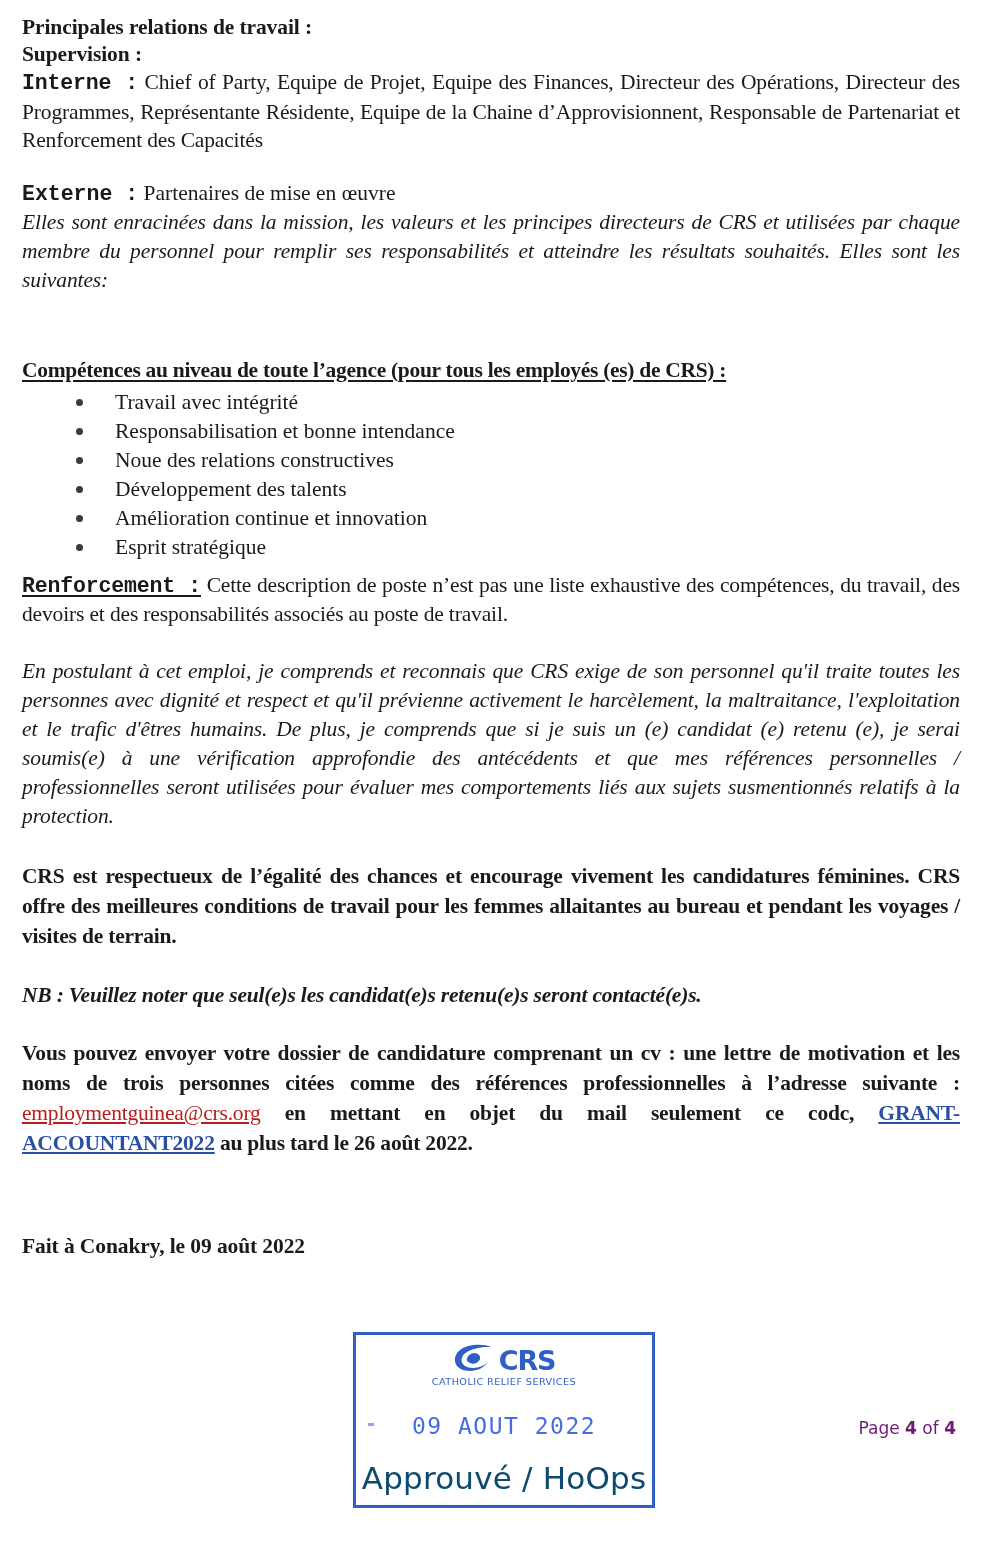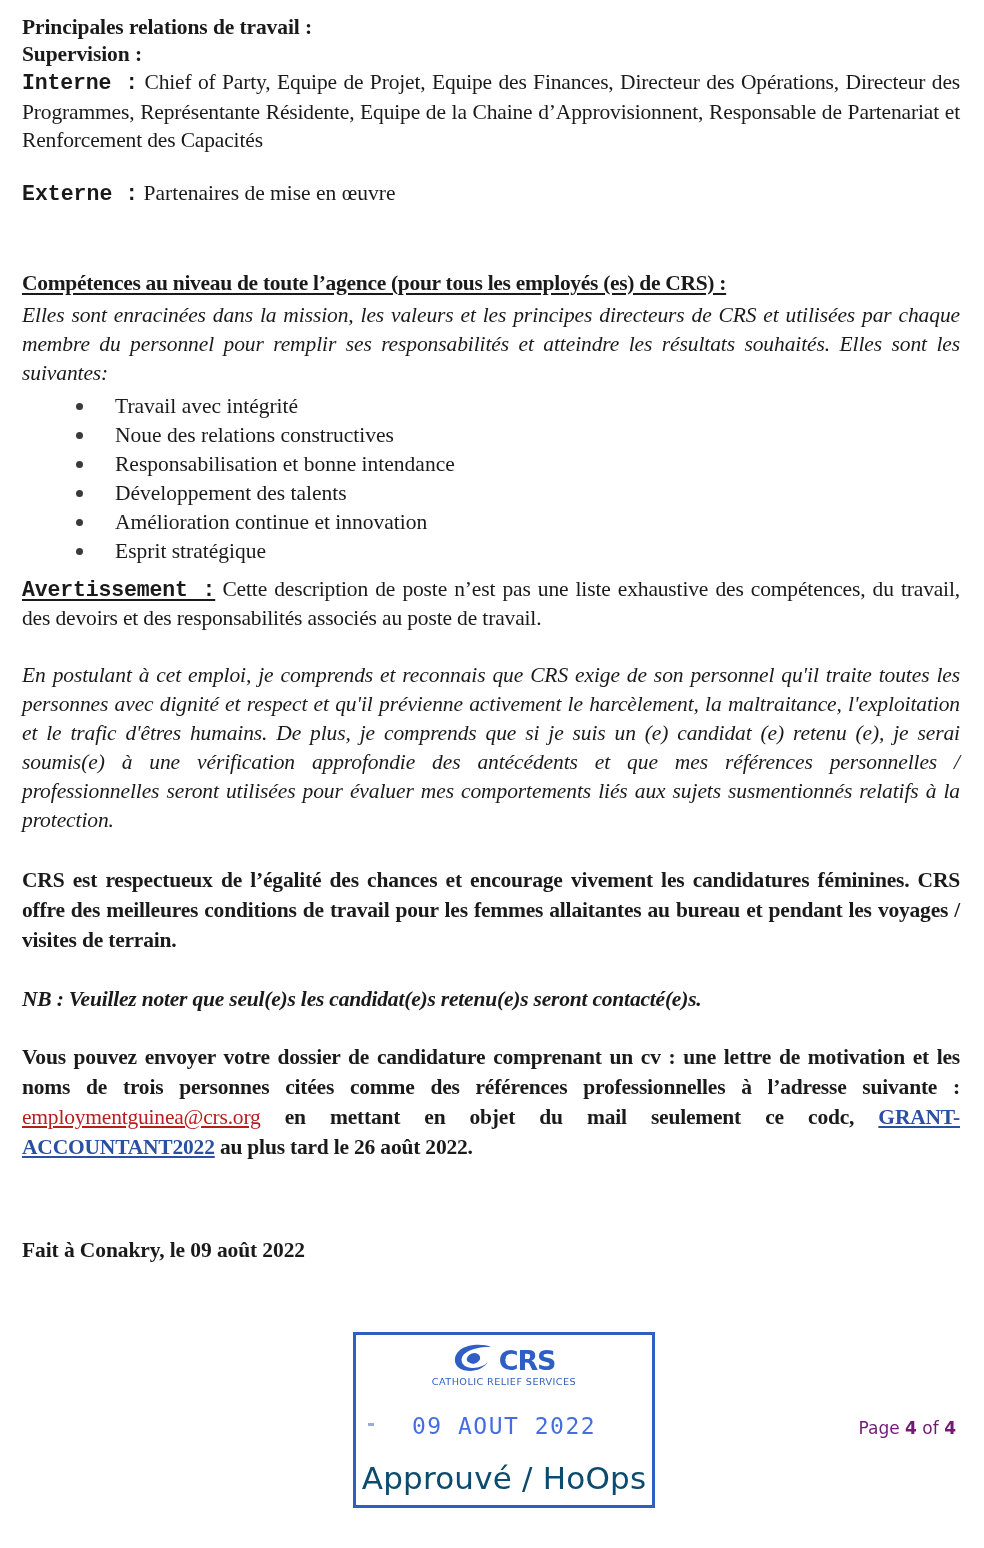--- a/index.html
+++ b/index.html
@@ -260,53 +260,53 @@
   <p class="block line-tight" id="supervision-heading">Supervision :</p>
 
   <p class="block" id="interne-para">
     <span class="lead-bold">Interne :</span><span> Chief of Party, Equipe de Projet, Equipe des Finances, Directeur des Opérations, Directeur des Programmes, Représentante Résidente, Equipe de la Chaine d’Approvisionnent, Responsable de Partenariat et Renforcement des Capacités</span>
   </p>
 
   <p class="block" id="externe-para">
     <span class="lead-bold">Externe :</span><span> Partenaires de mise en œuvre</span>
   </p>
 
+  <p class="block ital" id="competences-intro">Elles sont enracinées dans la mission, les valeurs et les principes directeurs de CRS et utilisées par chaque membre du personnel pour remplir ses responsabilités et atteindre les résultats souhaités. Elles sont les suivantes:</p>
+
   <p class="block underline-head" id="competences-heading">Compétences au niveau de toute l’agence (pour tous les employés (es) de CRS) :</p>
 
-  <p class="block ital" id="competences-intro">Elles sont enracinées dans la mission, les valeurs et les principes directeurs de CRS et utilisées par chaque membre du personnel pour remplir ses responsabilités et atteindre les résultats souhaités. Elles sont les suivantes:</p>
-
   <ul class="bullets">
     <li>
       <span class="bullet-dot"></span>
       <span>Travail avec intégrité</span>
     </li>
     <li>
       <span class="bullet-dot"></span>
+      <span>Responsabilisation et bonne intendance</span>
+    </li>
+    <li>
+      <span class="bullet-dot"></span>
       <span>Noue des relations constructives</span>
     </li>
     <li>
       <span class="bullet-dot"></span>
-      <span>Responsabilisation et bonne intendance</span>
-    </li>
-    <li>
-      <span class="bullet-dot"></span>
       <span>Développement des talents</span>
     </li>
     <li>
       <span class="bullet-dot"></span>
       <span>Amélioration continue et innovation</span>
     </li>
     <li>
       <span class="bullet-dot"></span>
       <span>Esprit stratégique</span>
     </li>
   </ul>
 
   <p class="block para" id="avertissement-para">
-    <span class="lead-bold u">Avertissement :</span><span> Cette description de poste n’est pas une liste exhaustive des compétences, du travail, des devoirs et des responsabilités associés au poste de travail.</span>
+    <span class="lead-bold u">Renforcement :</span><span> Cette description de poste n’est pas une liste exhaustive des compétences, du travail, des devoirs et des responsabilités associés au poste de travail.</span>
   </p>
 
   <p class="block ital" id="engagement-para">En postulant à cet emploi, je comprends et reconnais que CRS exige de son personnel qu'il traite toutes les personnes avec dignité et respect et qu'il prévienne activement le harcèlement, la maltraitance, l'exploitation et le trafic d'êtres humains. De plus, je comprends que si je suis un (e) candidat (e) retenu (e), je serai soumis(e) à une vérification approfondie des antécédents et que mes références personnelles / professionnelles seront utilisées pour évaluer mes comportements liés aux sujets susmentionnés relatifs à la protection.</p>
 
   <p class="block bold-para" id="equality-para">CRS est respectueux de l’égalité des chances et encourage vivement les candidatures féminines. CRS offre des meilleures conditions de travail pour les femmes allaitantes au bureau et pendant les voyages / visites de terrain.</p>
 
   <p class="block bold-ital" id="nb-para">NB : Veuillez noter que seul(e)s les candidat(e)s retenu(e)s seront contacté(e)s.</p>
 
   <p class="block bold-para" id="apply-para">
     <span>Vous pouvez envoyer votre dossier de candidature comprenant un cv : une lettre de motivation et les noms de trois personnes citées comme des références professionnelles à l’adresse suivante : </span><span class="link">employmentguinea@crs.org</span><span> en mettant en objet du mail seulement ce codc, </span><span class="link-bold">GRANT-ACCOUNTANT2022</span><span> au plus tard le 26 août 2022.</span>

